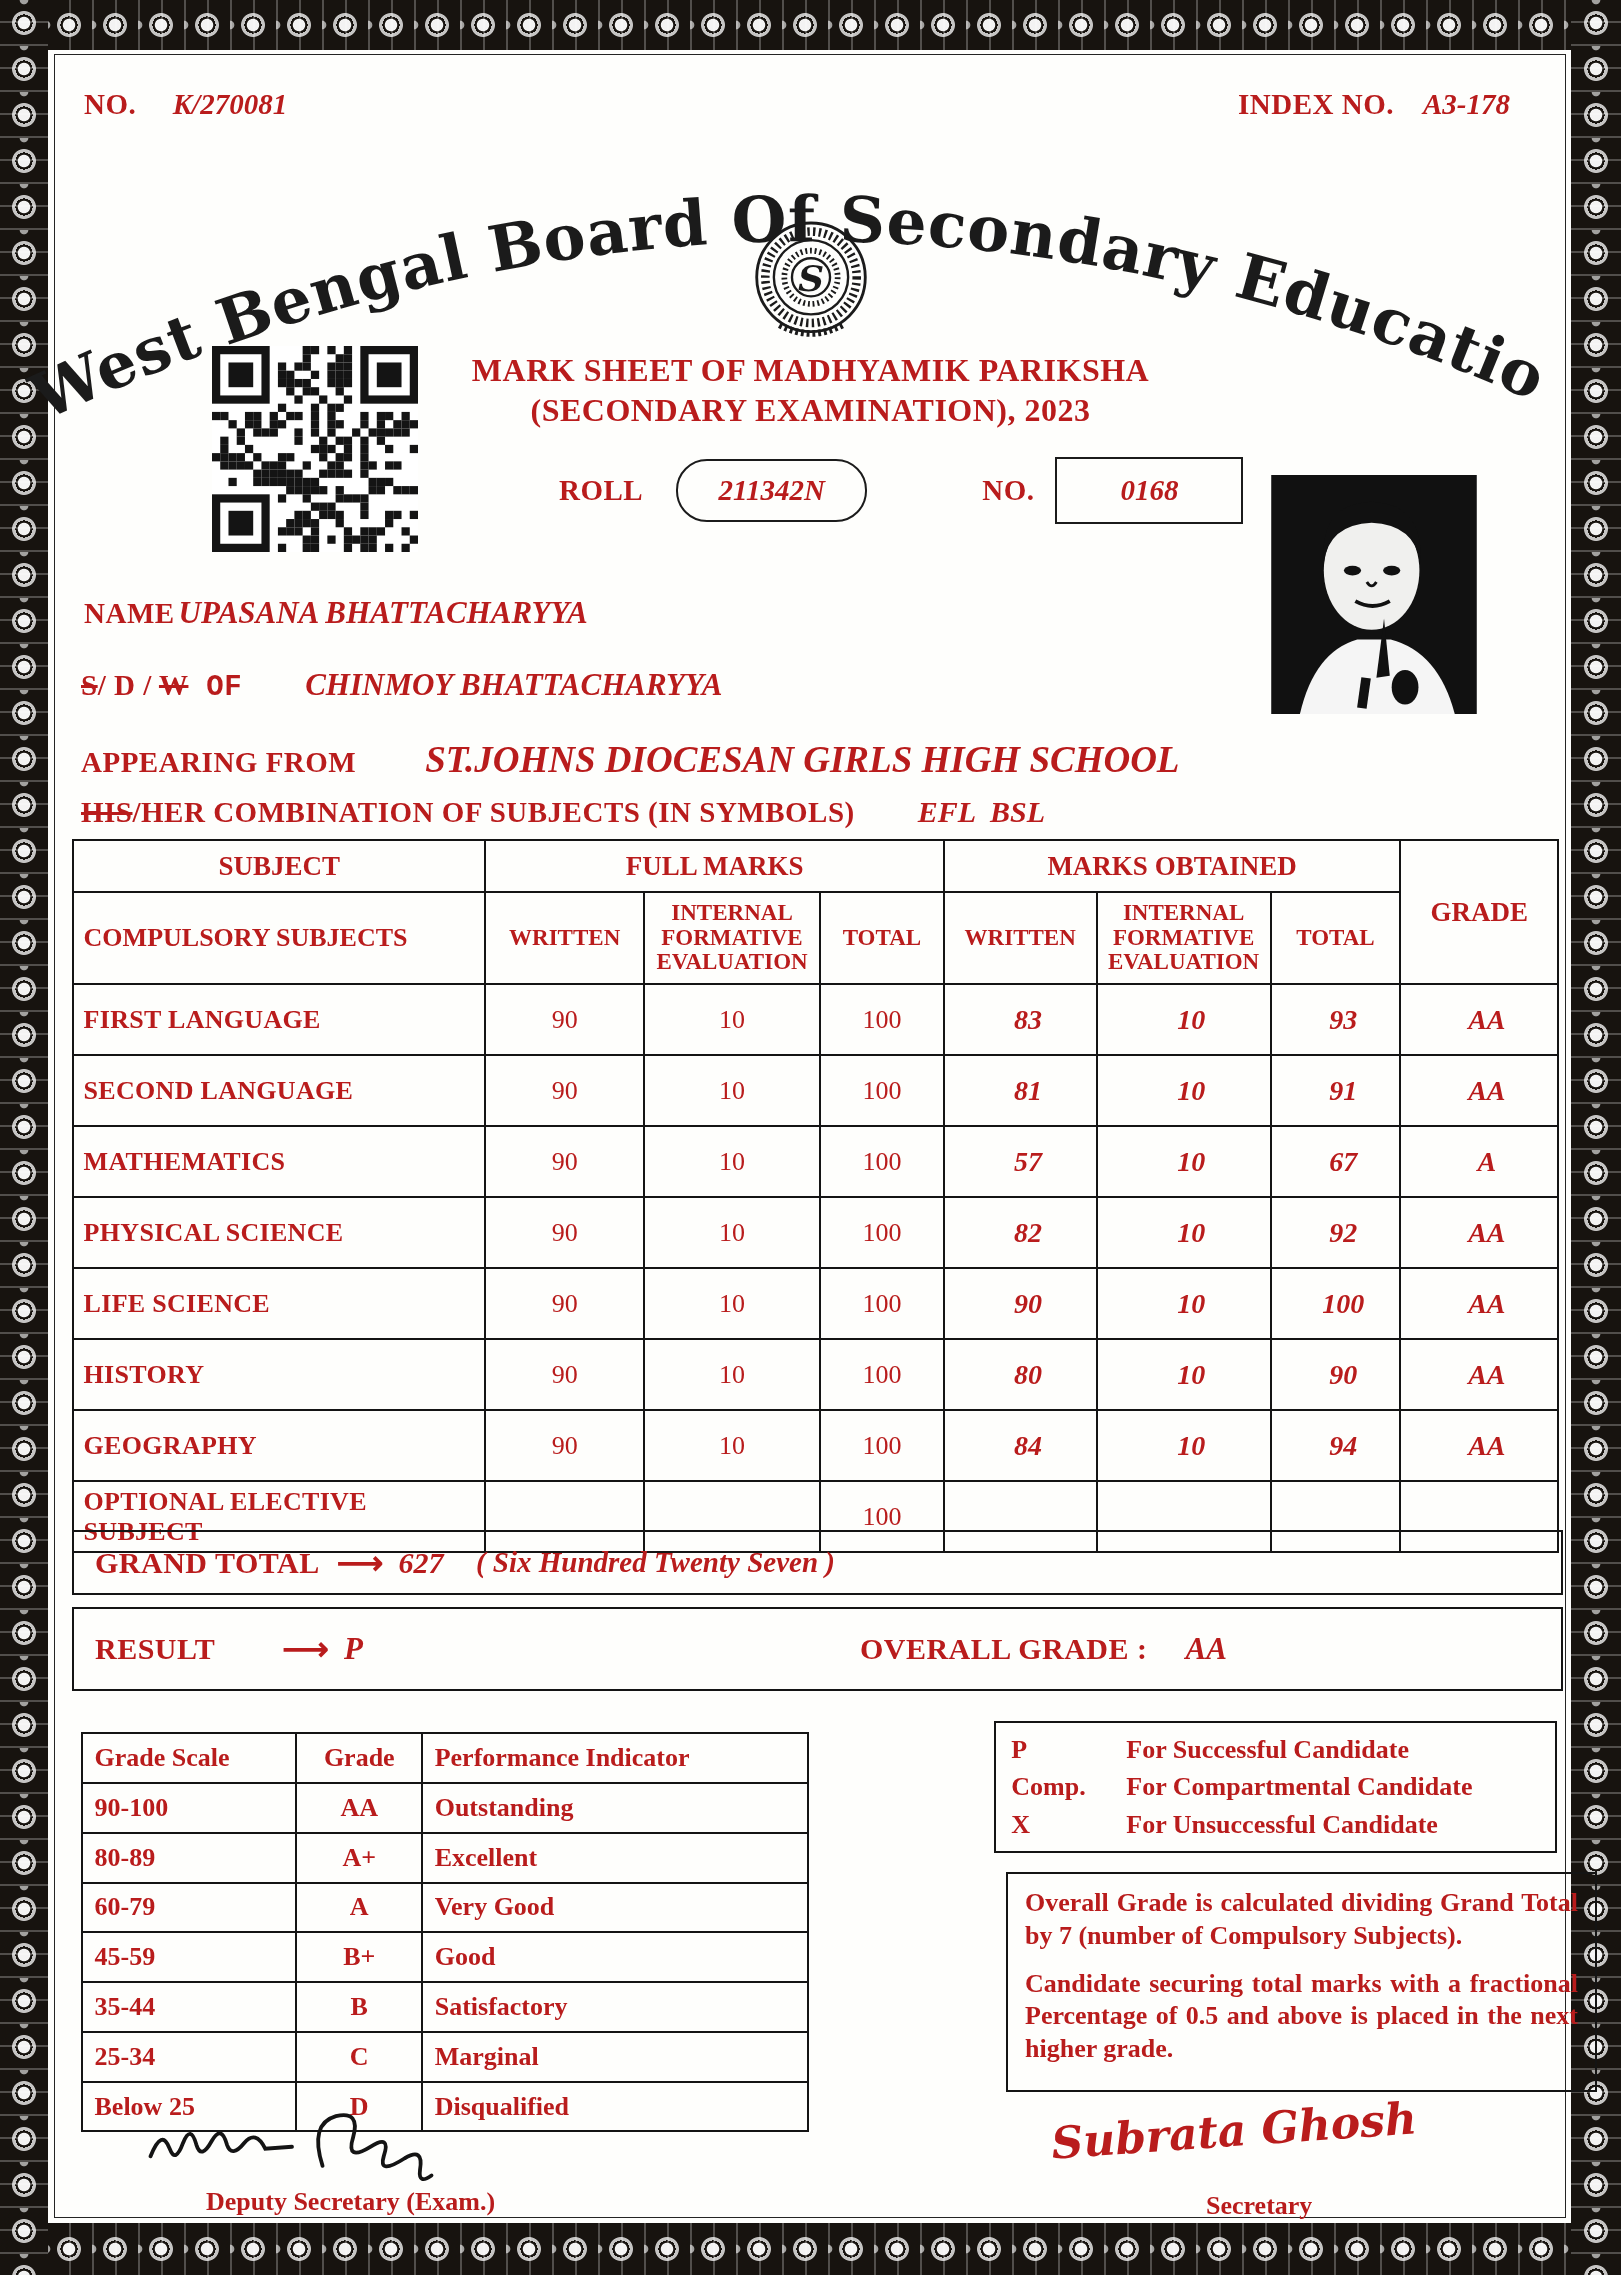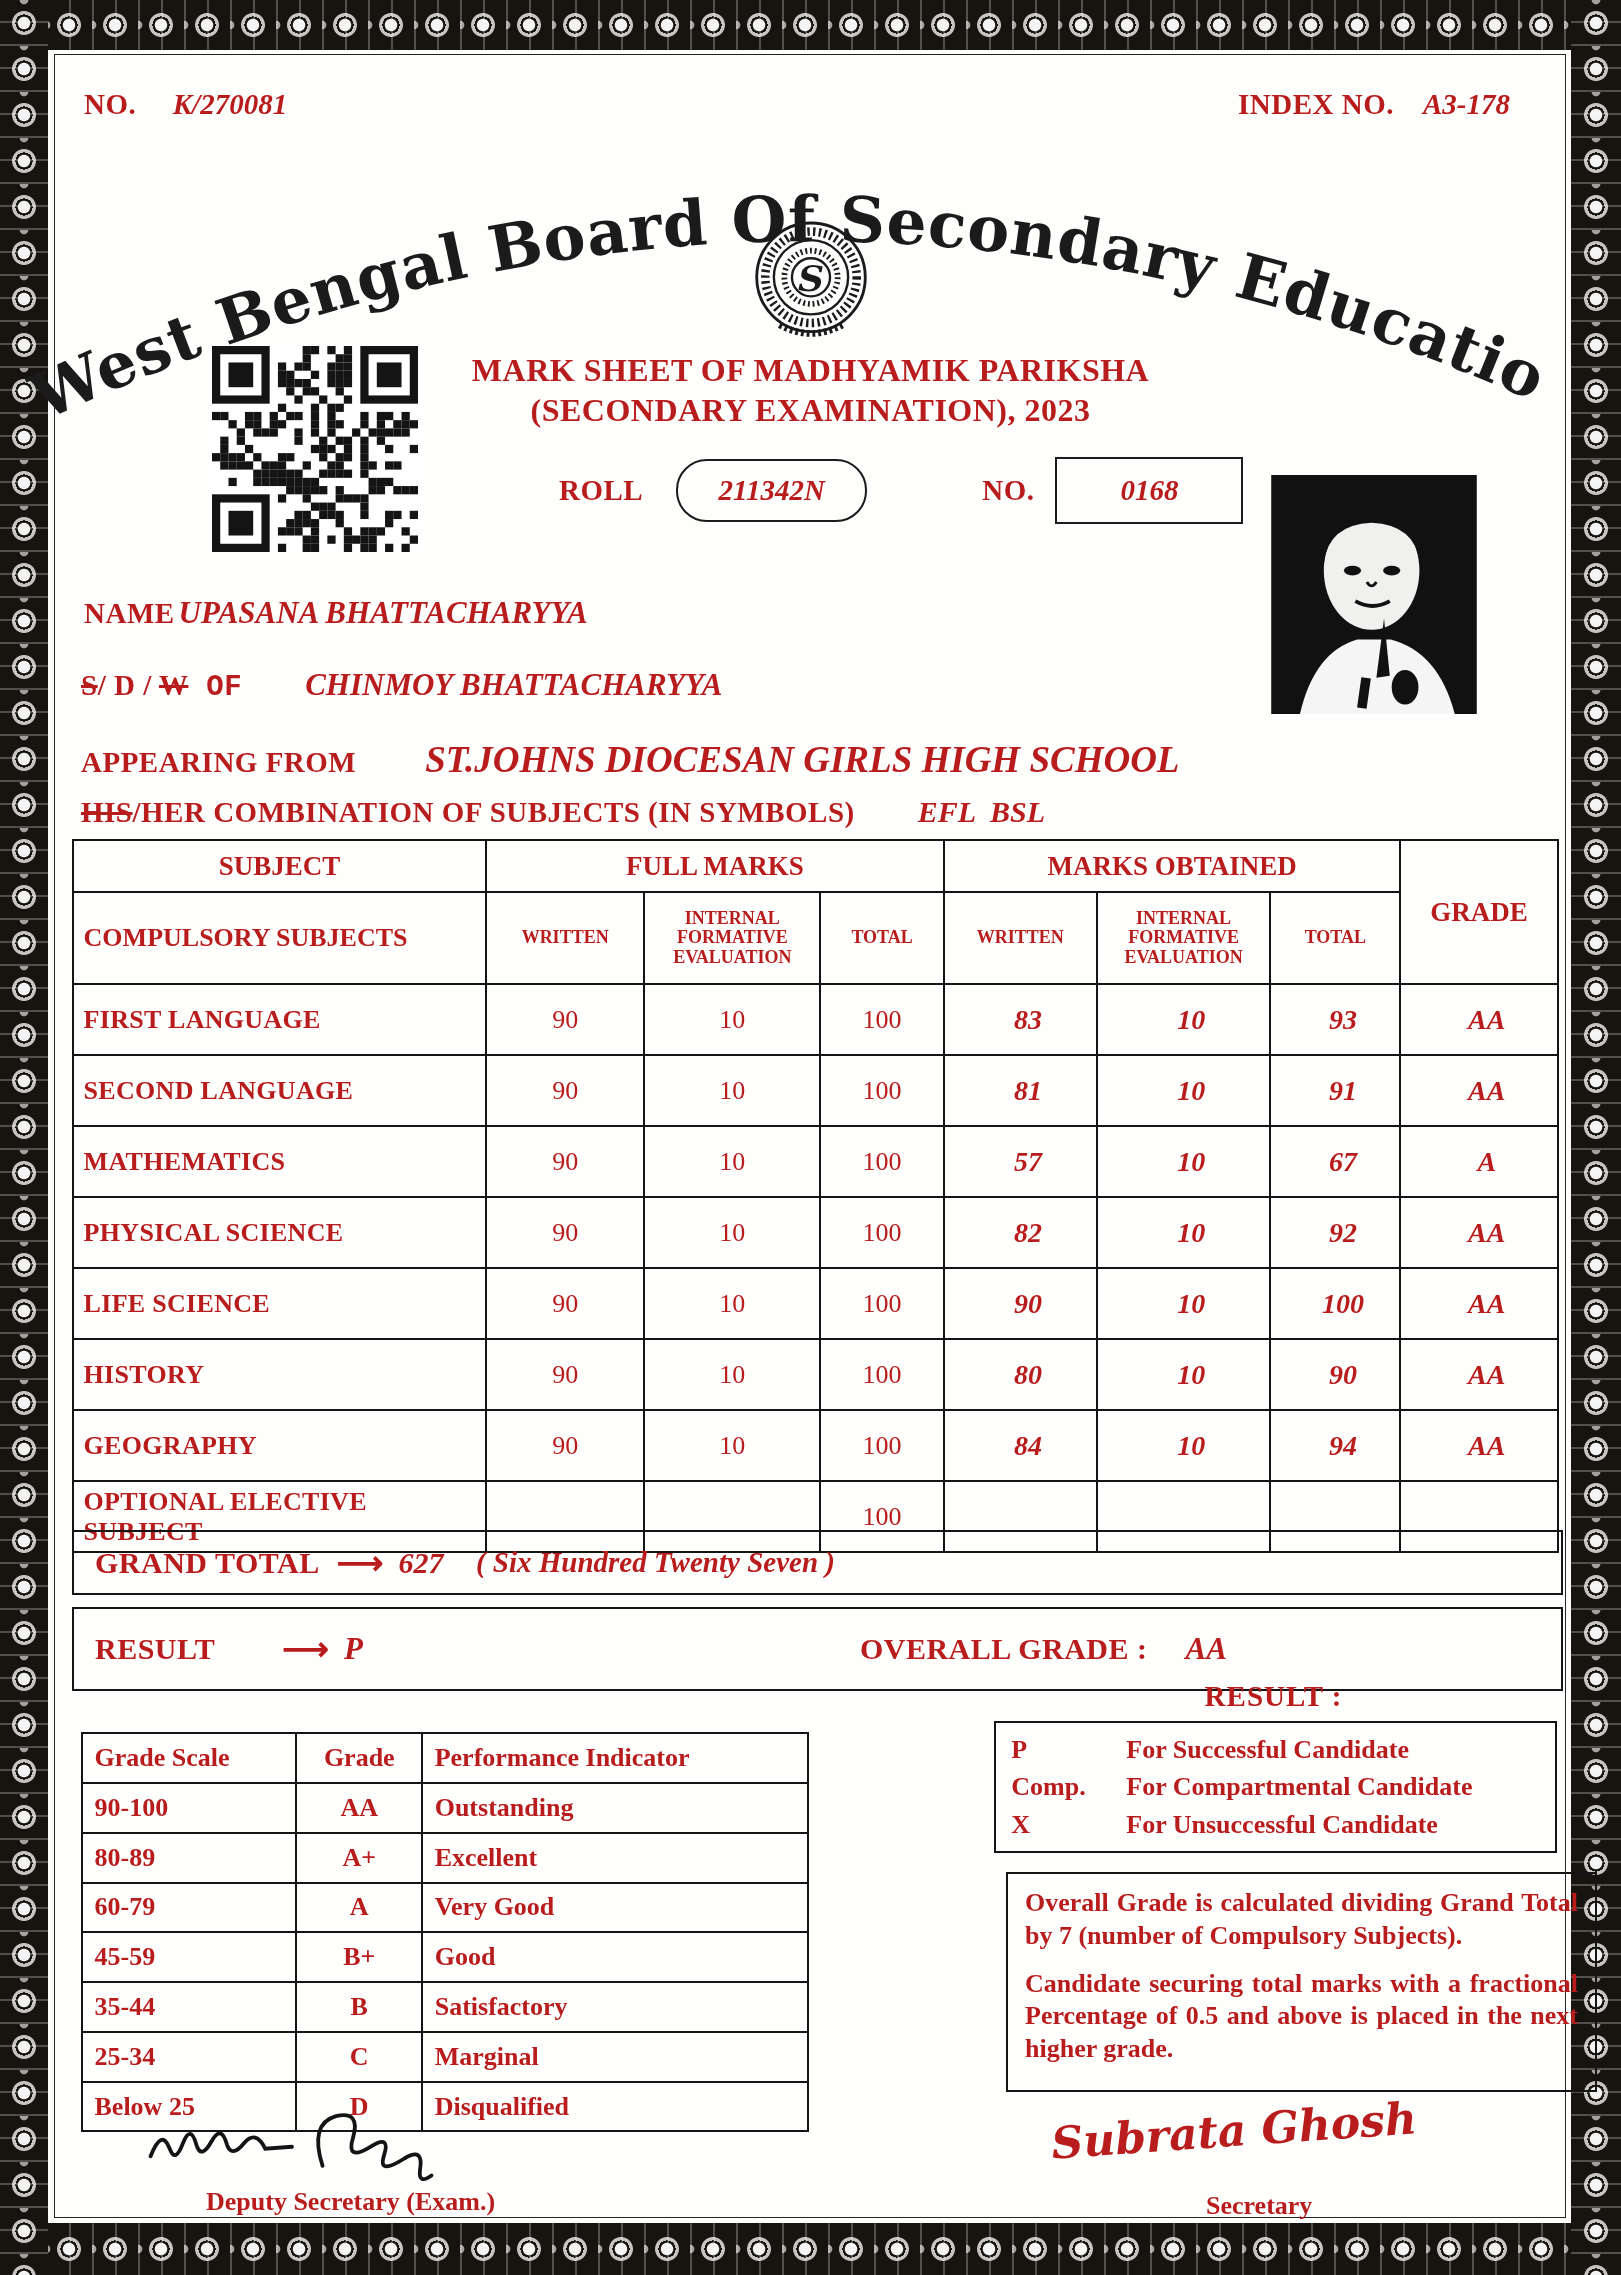--- a/index.html
+++ b/index.html
@@ -31,21 +31,21 @@
   .strike{text-decoration:line-through;text-decoration-thickness:2.9px;}
 
   .sheet-title{left:0;width:1621px;text-align:center;font-weight:bold;font-size:32px;letter-spacing:0.5px;}
   .idbox{border:2.9px solid #1b1b1b;display:flex;align-items:center;justify-content:center;}
 
   
   table{border-collapse:collapse;}
   .marks{left:72px;top:839px;width:1487px;}
   .marks th,.marks td{border:2.4px solid #141414;padding:0 9.6px;}
   .marks th{font-size:27px;}
-  .marks .sub-hd{font-size:18px;line-height:1.08;font-weight:bold;}
+  .marks .sub-hd{font-size:23px;line-height:1.08;font-weight:bold;}
   .marks td{height:69px;font-size:26px;}
   .marks td.subj{text-align:left;font-weight:bold;font-size:26px;letter-spacing:0.3px;}
   .marks td.num{text-align:center;}
   .marks td.obt,.marks td.grade{text-align:center;font-weight:bold;font-style:italic;font-size:28px;padding-left:25px;}
 
   .band{left:72px;width:1487px;border:2.9px solid #141414;display:flex;align-items:center;font-size:30px;}
   .arrow{font-size:32.5px;font-weight:bold;letter-spacing:-1.9px;margin:0 17px;}
 
   
   .gscale{left:81px;top:1732px;width:728px;}
@@ -559,21 +559,20 @@
         </tr>
 
         <tr>
           <td>Below 25</td>
           <td class="c2">D</td>
           <td>Disqualified</td>
         </tr>
       </tbody>
   </table>
 
-  <div class="abs legend-head">RESULT :</div>
   <div class="abs legend">
 
       <div class="legend-row">
         <span class="legend-code">P</span>
         <span>For Successful Candidate</span>
       </div>
 
       <div class="legend-row">
         <span class="legend-code">Comp.</span>
         <span>For Compartmental Candidate</span>

